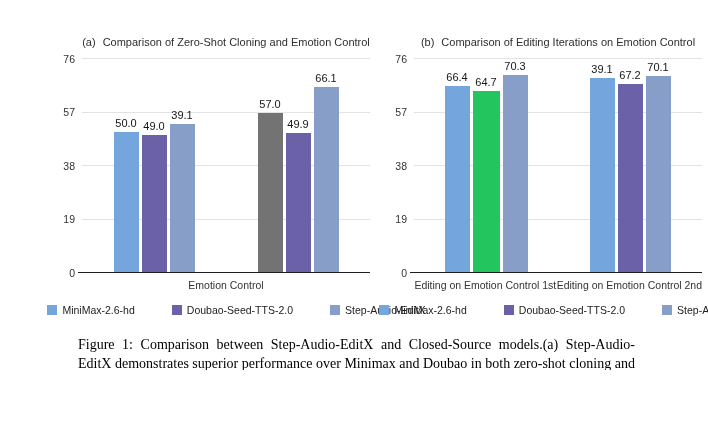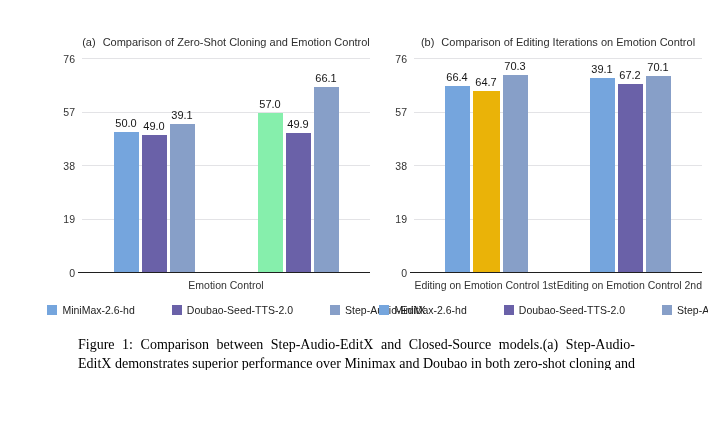--- a/index.html
+++ b/index.html
@@ -150,21 +150,21 @@
                   <div class="bar" style="height: 64.4737%; background: rgb(106, 97, 168);">
                     <span class="bar-label">49.0</span>
                   </div>
                   <div class="bar" style="height: 69.6053%; background: rgb(135, 159, 200);">
                     <span class="bar-label">39.1</span>
                   </div>
                 </div>
               </div>
               <div class="group-cell">
                 <div class="group">
-                  <div class="bar" style="height: 75%; background: #86efac; margin-top: 40px;">
+                  <div class="bar" style="height: 75%; background: #737373; margin-top: 40px;">
                     <span class="bar-label">57.0</span>
                   </div>
                   <div class="bar" style="height: 65.6579%; background: rgb(106, 97, 168);">
                     <span class="bar-label">49.9</span>
                   </div>
                   <div class="bar" style="height: 86.9737%; background: rgb(135, 159, 200);">
                     <span class="bar-label">66.1</span>
                   </div>
                 </div>
               </div>
@@ -204,21 +204,21 @@
             <div class="gridline" style="bottom: 25%; border-top-color: rgb(227, 227, 230);"></div>
             <div class="gridline" style="bottom: 50%; border-top-color: rgb(227, 227, 230);"></div>
             <div class="gridline" style="bottom: 75%; border-top-color: rgb(227, 227, 230);"></div>
             <div class="gridline" style="bottom: 100%; border-top-color: rgb(227, 227, 230);"></div>
             <div class="bars-layer">
               <div class="group-cell">
                 <div class="group">
                   <div class="bar" style="height: 87.3684%; background: rgb(117, 165, 221);">
                     <span class="bar-label">66.4</span>
                   </div>
-                  <div class="bar" style="height: 85.1316%; background: #eab308; padding-left: 27px;">
+                  <div class="bar" style="height: 85.1316%; background: #22c55e; padding-left: 27px;">
                     <span class="bar-label">64.7</span>
                   </div>
                   <div class="bar" style="height: 92.5%; background: rgb(135, 159, 200);">
                     <span class="bar-label">70.3</span>
                   </div>
                 </div>
               </div>
               <div class="group-cell">
                 <div class="group">
                   <div class="bar" style="height: 91.1842%; background: rgb(117, 165, 221);">

